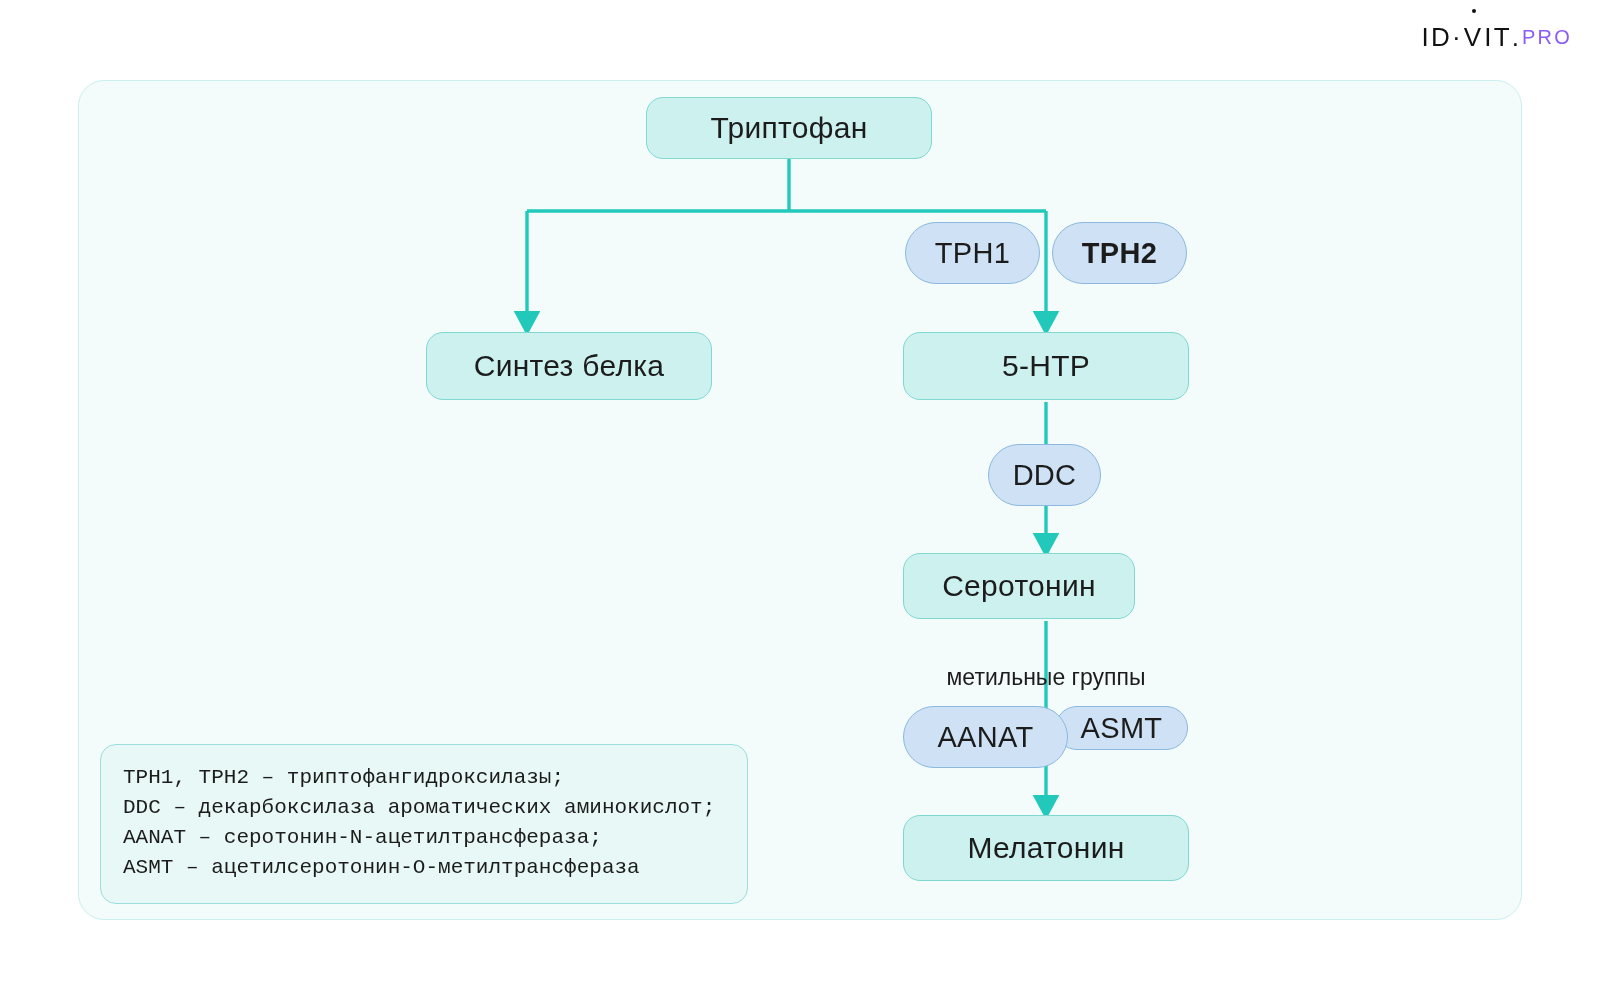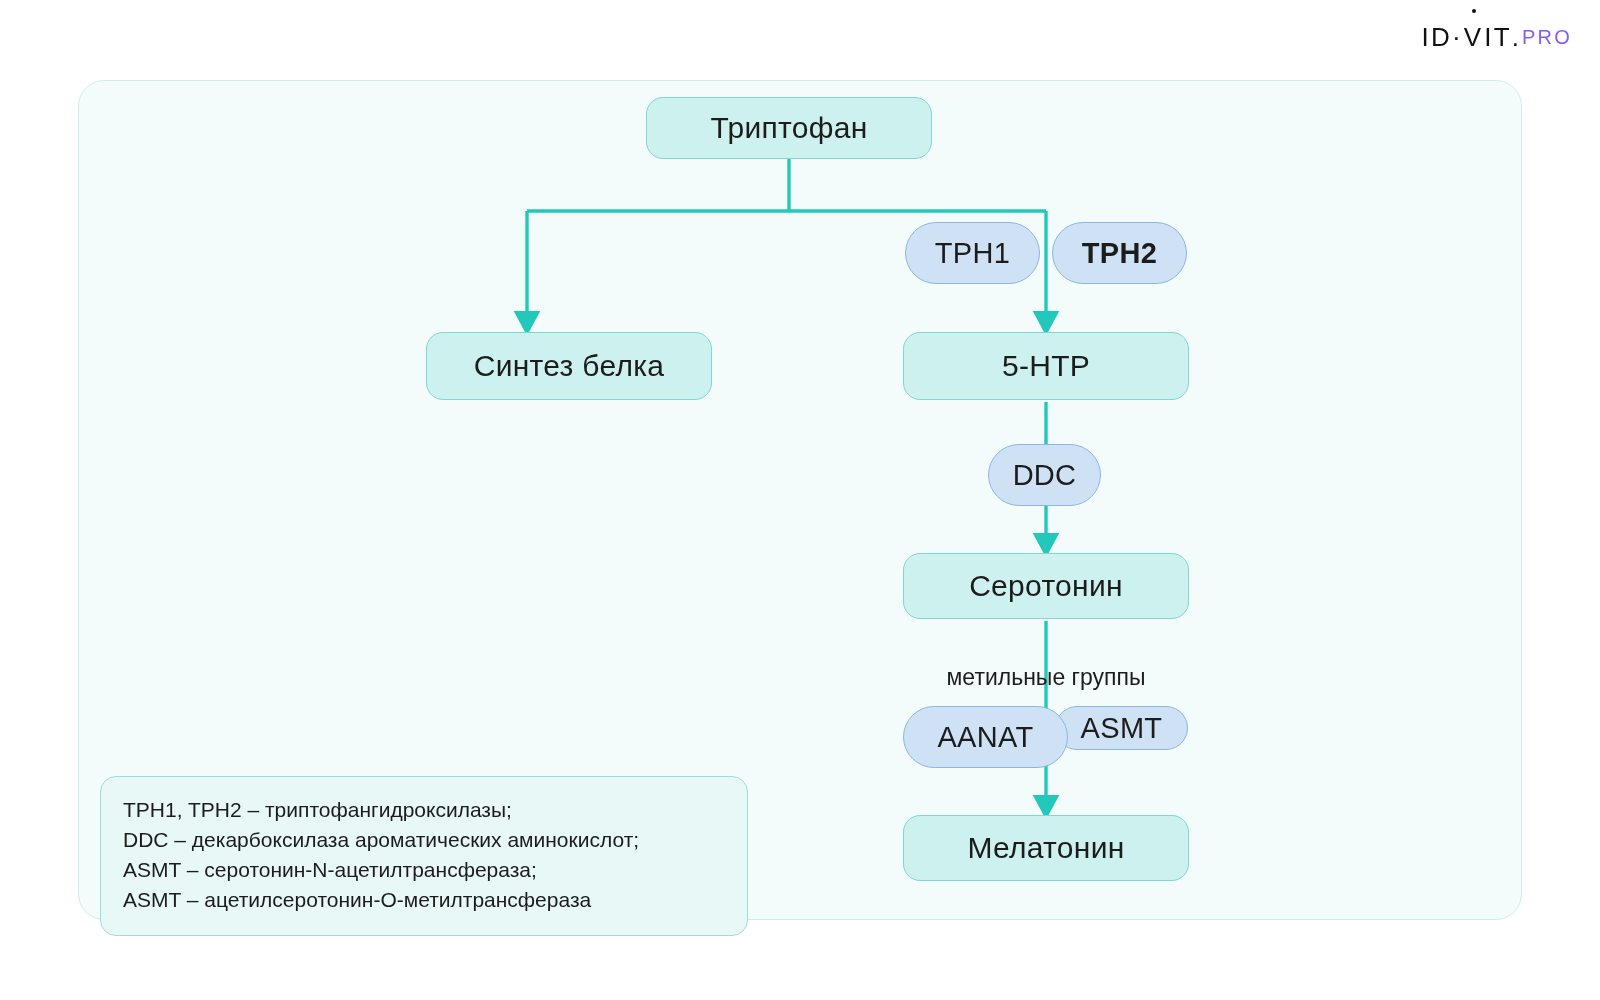--- a/index.html
+++ b/index.html
@@ -102,21 +102,21 @@
     background: #cfe2f5;
     border: 1.3px solid #8ab8e0;
     border-radius: 999px;
     font-size: 29px;
     letter-spacing: 0.3px;
   }
 
   #node-tryptophan   { left: 646px;  top: 97px;  width: 286px; height: 62px; }
   #node-protein-synthesis { left: 378px; top: 332px; width: 286px; height: 68px; margin-left: 48px; }
   #node-5htp         { left: 903px;  top: 332px; width: 286px; height: 68px; }
-  #node-serotonin    { left: 903px;  top: 553px; width: 286px; height: 66px; text-align: right; }
+  #node-serotonin    { left: 903px;  top: 553px; width: 232px; height: 66px; text-align: right; }
   #node-melatonin    { left: 903px;  top: 815px; width: 286px; height: 66px; }
 
   #node-tph1  { left: 905px;  top: 222px; width: 135px; height: 62px; z-index: 3; }
   #node-tph2  { left: 1052px; top: 222px; width: 135px; height: 62px; z-index: 2; font-weight: bold; }
   #node-ddc   { left: 988px;  top: 444px; width: 113px; height: 62px; z-index: 3; }
   #node-aanat { left: 903px;  top: 706px; width: 165px; height: 62px; z-index: 3; }
   #node-asmt  { left: 1055px; top: 706px; width: 133px; height: 44px; z-index: 2; }
 
   
   #label-methyl-groups {
@@ -127,27 +127,28 @@
     text-align: center;
     font-size: 23px;
     color: #1c1c1c;
     z-index: 1;
   }
 
   
   #legend-box {
     position: absolute;
     left: 100px;
-    top: 776px;
+    top: 744px;
     width: 648px;
     padding: 18px 31px 20px 22px;
     box-sizing: border-box;
     background: #e8f8f6;
     border: 1.4px solid #9adfd9;
     border-radius: 16px;
+    font-family: Liberation Mono, monospace;
   }
   #legend-box .legend-line {
     font-size: 21px;
     line-height: 30px;
     color: #1c1c1c;
     white-space: nowrap;
   }
 </style>
 </head>
 <body>
@@ -223,15 +224,15 @@
 
 <div class="node enzyme" id="node-asmt">
   <span>ASMT</span>
 </div>
 
 <div id="label-methyl-groups">метильные группы</div>
 
 <div id="legend-box">
   <div class="legend-line">TPH1, TPH2 – триптофангидроксилазы;</div>
   <div class="legend-line">DDC – декарбоксилаза ароматических аминокислот;</div>
-  <div class="legend-line">ASMT – серотонин-N-ацетилтрансфераза;</div>
+  <div class="legend-line">AANAT – серотонин-N-ацетилтрансфераза;</div>
   <div class="legend-line">ASMT – ацетилсеротонин-O-метилтрансфераза</div>
 </div>
 
 </body></html>

